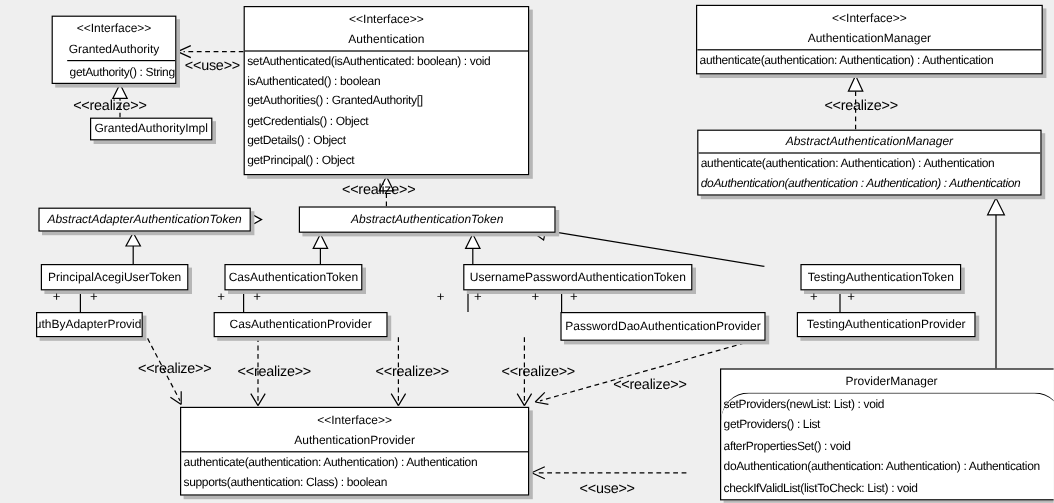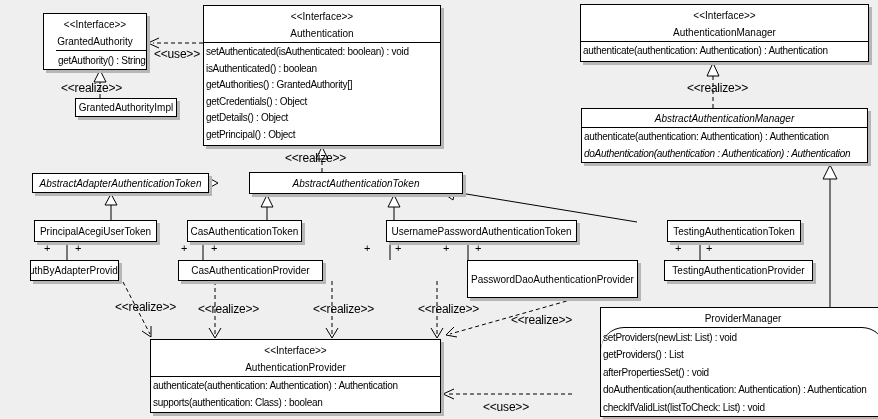--- a/index.html
+++ b/index.html
@@ -139,21 +139,21 @@
   <div class="box single" style="left:637px;top:220px;width:134px;height:22px;">
     <div class="cname">TestingAuthenticationToken</div>
   </div>
 
   <div class="box single" style="left:0;top:260px;width:89px;height:21px;">
     <div class="cname">AuthByAdapterProvider</div>
   </div>
   <div class="box single" style="left:148px;top:260px;width:145px;height:21px;">
     <div class="cname">CasAuthenticationProvider</div>
   </div>
-  <div class="box single" style="left:437px;top:260px;width:171px;height:38px;">
+  <div class="box single" style="left:437px;top:260px;width:171px;height:24px;">
     <div class="cname">PasswordDaoAuthenticationProvider</div>
   </div>
   <div class="box single" style="left:634px;top:260px;width:149px;height:21px;">
     <div class="cname">TestingAuthenticationProvider</div>
   </div>
 
   <div class="box" style="left:150px;top:339px;width:291px;height:74px;">
     <div class="hdr">
       <div class="stereo">&lt;&lt;Interface&gt;&gt;</div>
       <div class="cname">AuthenticationProvider</div>

